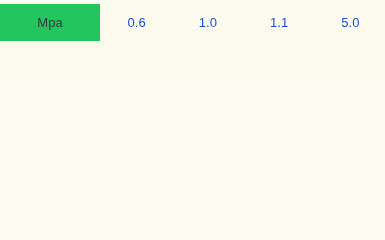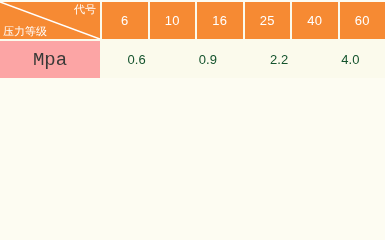--- a/index.html
+++ b/index.html
@@ -88,68 +88,49 @@
     align-items: center;
     justify-content: center;
     letter-spacing: 0.3px;
   }
 
   
   .bcell-label {
     width: 100px;
     flex: 0 0 100px;
     height: 37px;
-    background: #fca5a5;
+    background: #22c55e;
     color: #3a3a38;
-    font-size: 19px;
+    font-size: 13px;
     display: flex;
     align-items: center;
     justify-content: center;
-    font-family: Liberation Mono, monospace;
   }
   .bcell {
     flex: 1 1 0;
     height: 37px;
     margin-left: 2px;
     background: #fbfaec;
-    color: #14532d;
+    color: #1d4ed8;
     font-size: 13px;
     display: flex;
     align-items: center;
     justify-content: center;
   }
 </style>
 </head>
 <body>
 
 <div id="spec-table">
 
-  <div class="row row-header">
-
-    <div class="corner-cell">
-      <svg class="corner-diagonal" viewBox="0 0 100 37" preserveAspectRatio="none">
-        <line x1="0" y1="0" x2="100" y2="37" stroke="#ffffff" stroke-width="1.6"></line>
-      </svg>
-      <span class="corner-label-top">代号</span>
-      <span class="corner-label-bottom">压力等级</span>
-    </div>
-
-    <div class="hcell">6</div>
-    <div class="hcell">10</div>
-    <div class="hcell">16</div>
-    <div class="hcell">25</div>
-    <div class="hcell">40</div>
-    <div class="hcell">60</div>
-
-  </div>
 
   <div class="row row-body">
 
     <div class="bcell-label">Mpa</div>
 
     <div class="bcell">0.6</div>
-    <div class="bcell">0.9</div>
-    <div class="bcell">2.2</div>
-    <div class="bcell">4.0</div>
+    <div class="bcell">1.0</div>
+    <div class="bcell">1.1</div>
+    <div class="bcell">5.0</div>
 
   </div>
 
 </div>
 
 </body></html>

